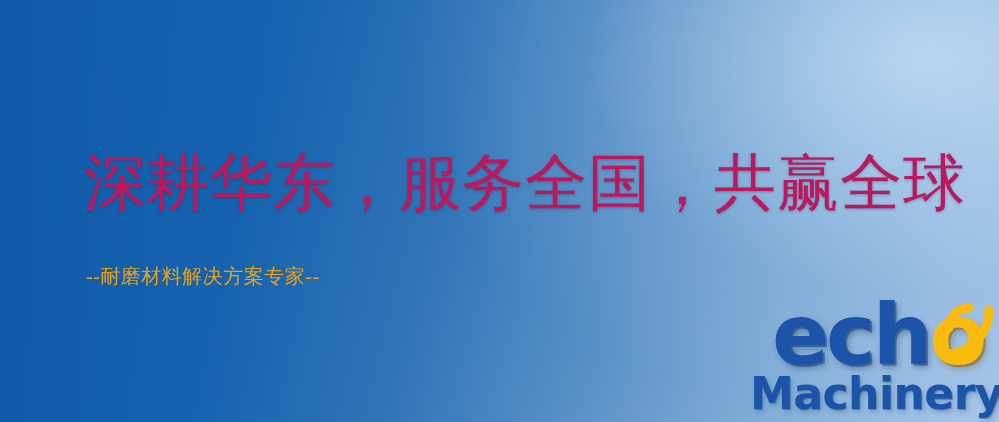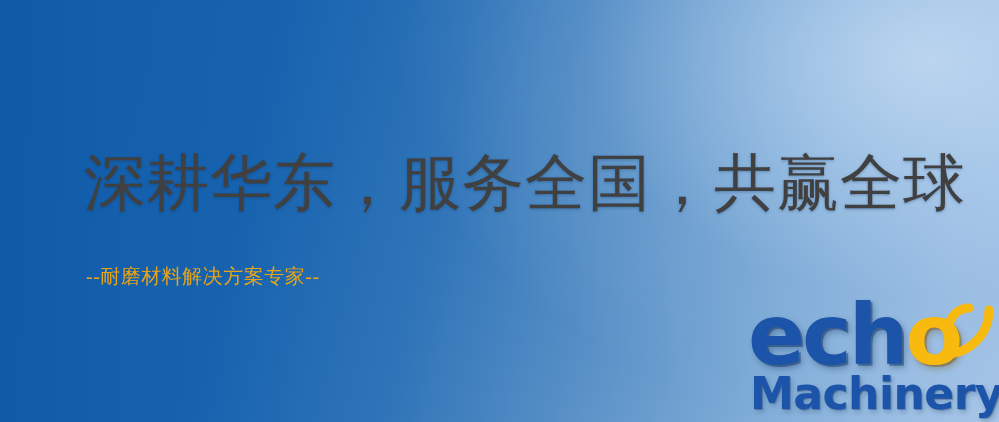--- a/index.html
+++ b/index.html
@@ -53,21 +53,21 @@
   }
 
   
   .headline {
     position: absolute;
     left: 84px;
     top: 152px;
     font-family: "Liberation Serif", "DejaVu Serif", serif;
     font-size: 62px;
     line-height: 1;
-    color: #404040;
+    color: #be185d;
     letter-spacing: 1px;
     white-space: nowrap;
     text-shadow: 0 1px 3px rgba(8, 52, 104, 0.35);
   }
 
   
   .subtitle {
     position: absolute;
     left: 86px;
     top: 266px;
@@ -100,20 +100,21 @@
     font-size: 84px;
     line-height: 86px;
     letter-spacing: -3px;
   }
 
   .logo-echo-blue {
     color: #1b54a8;
     text-shadow:
        2px 2px 0 rgba(10, 40, 86, 0.42),
        3px 4px 6px rgba(10, 40, 86, 0.34);
+    margin-left: 24px;
   }
 
   .logo-echo-gold {
     color: #f9ba10;
     text-shadow:
        2px 2px 0 rgba(120, 80, 6, 0.40),
        3px 4px 6px rgba(110, 74, 6, 0.32);
   }
 
   .logo-arcs {

